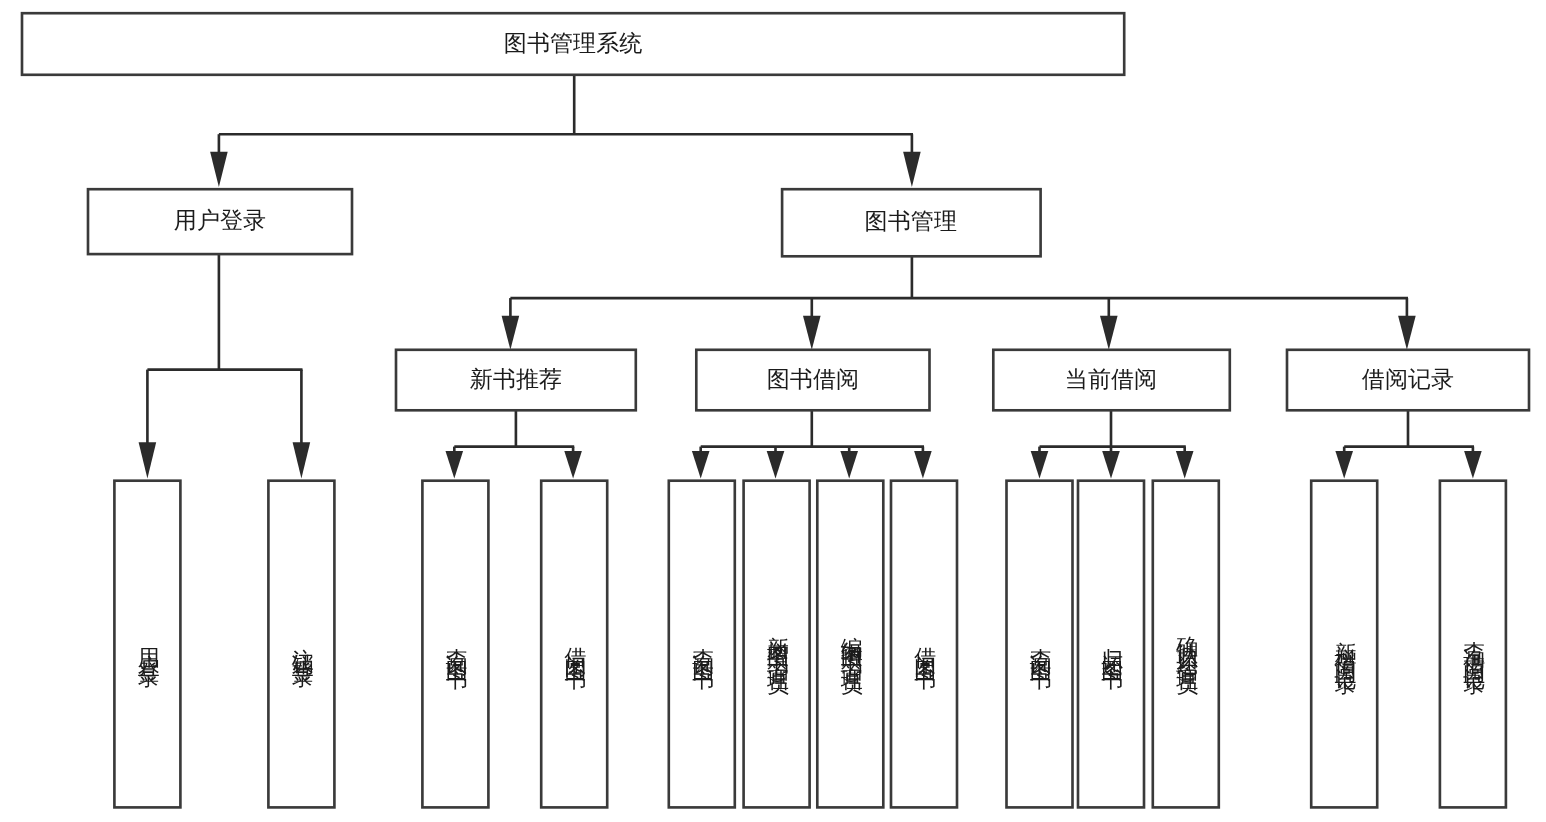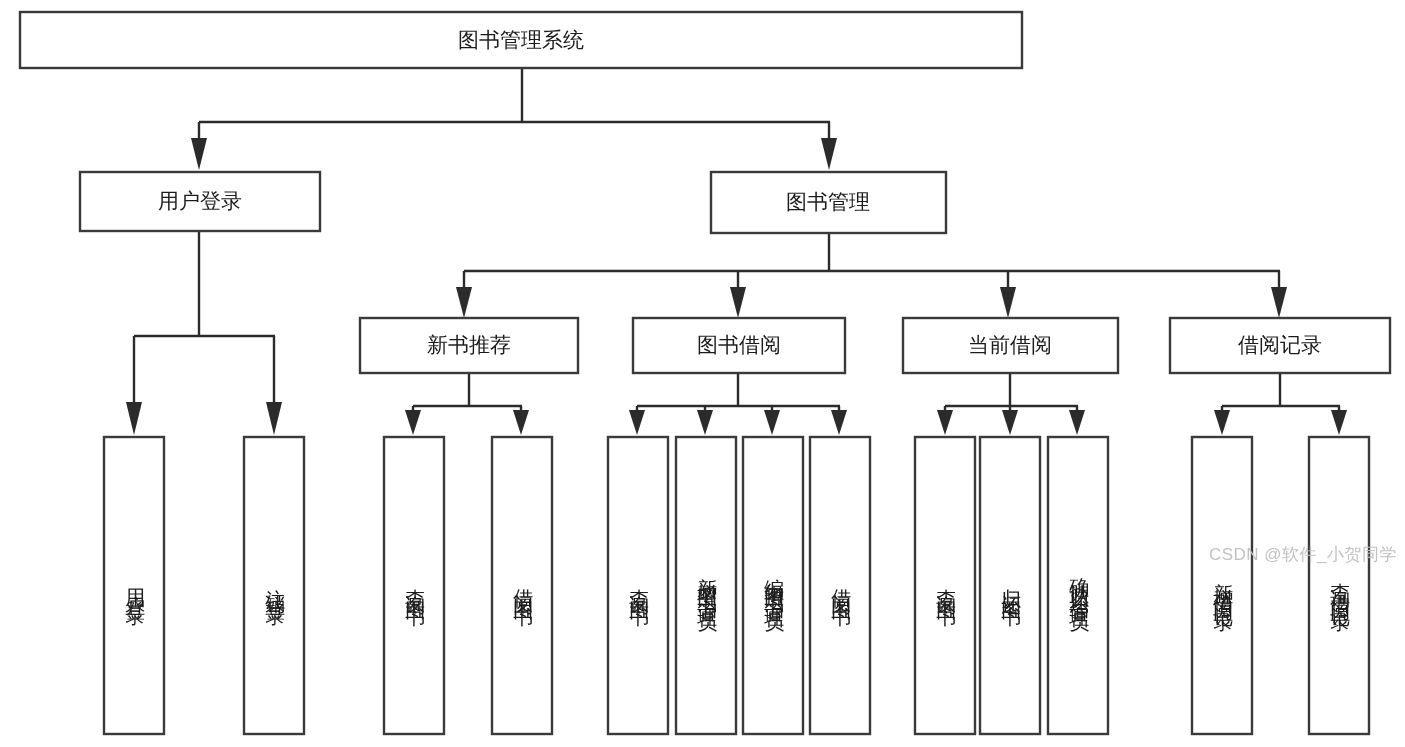--- a/index.html
+++ b/index.html
@@ -230,15 +230,14 @@
       <text class="node-label v-label" x="1222" y="585" writing-mode="tb" glyph-orientation-vertical="0" style="letter-spacing:6px;" dominant-baseline="central" text-anchor="middle">新增借阅记录</text>
     </g>
 
     <g>
       <rect class="node-box" x="1309" y="437" width="60" height="297"></rect>
       <text class="node-label v-label" x="1339" y="585" writing-mode="tb" glyph-orientation-vertical="0" style="letter-spacing:6px;" dominant-baseline="central" text-anchor="middle">查询借阅记录</text>
     </g>
 
   </svg>
 
-  <div class="watermark-text">CSDN @软件_小贺同学</div>
 
 </div>
 
 </body></html>

